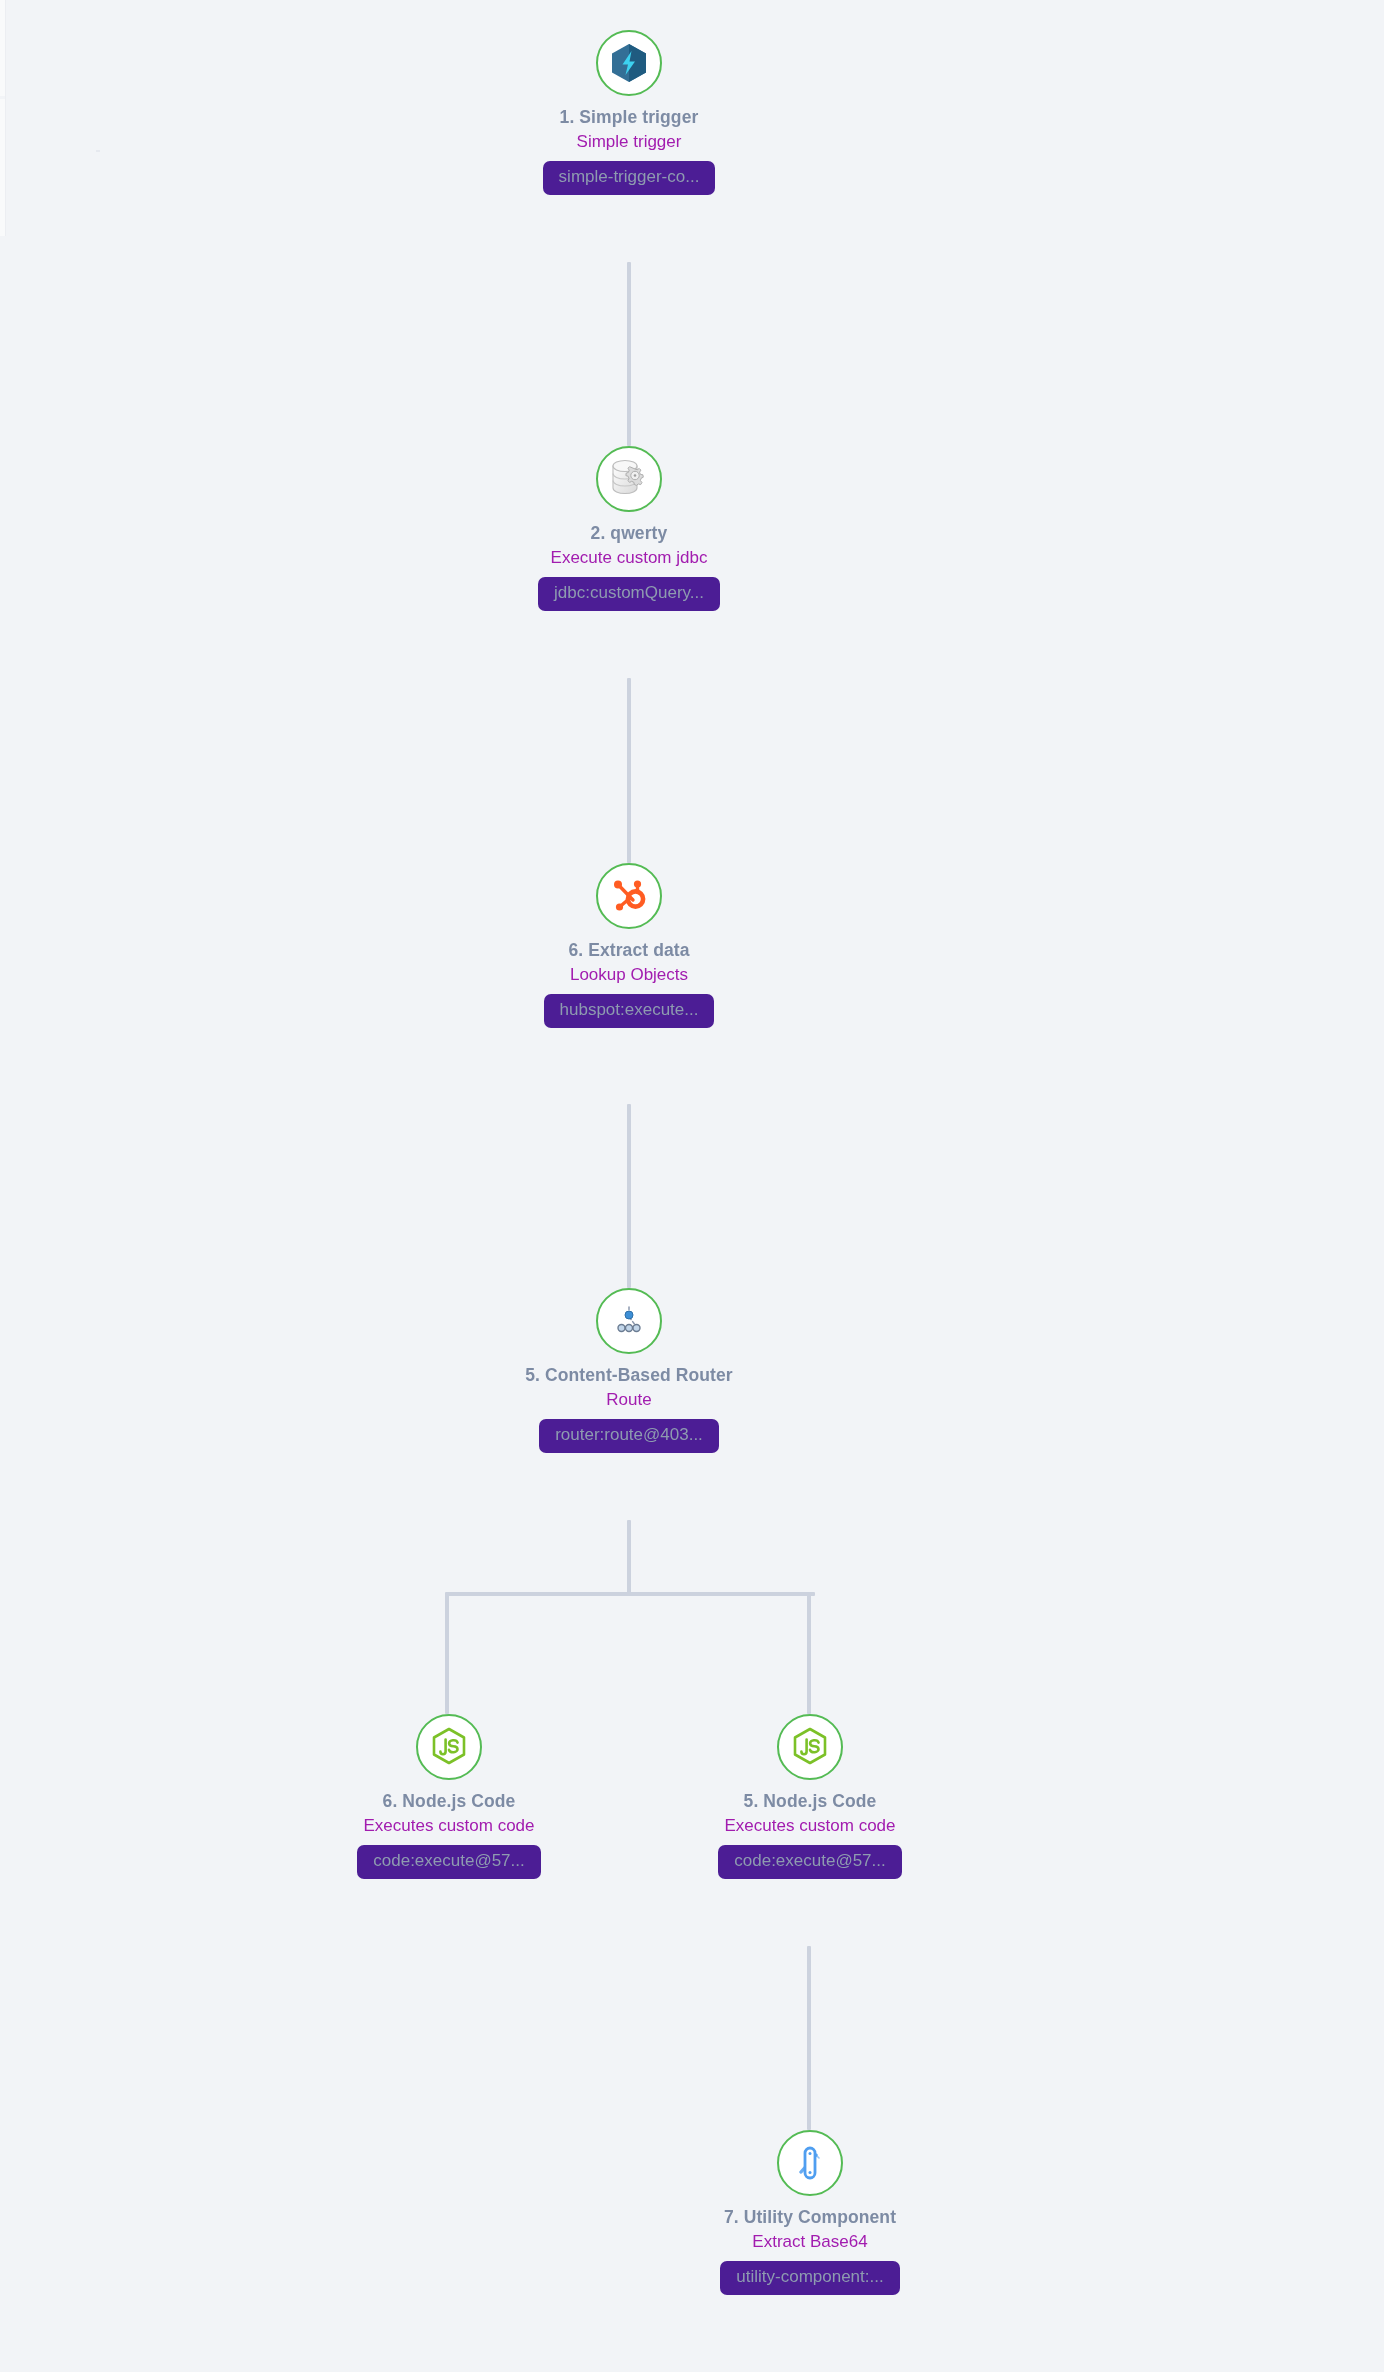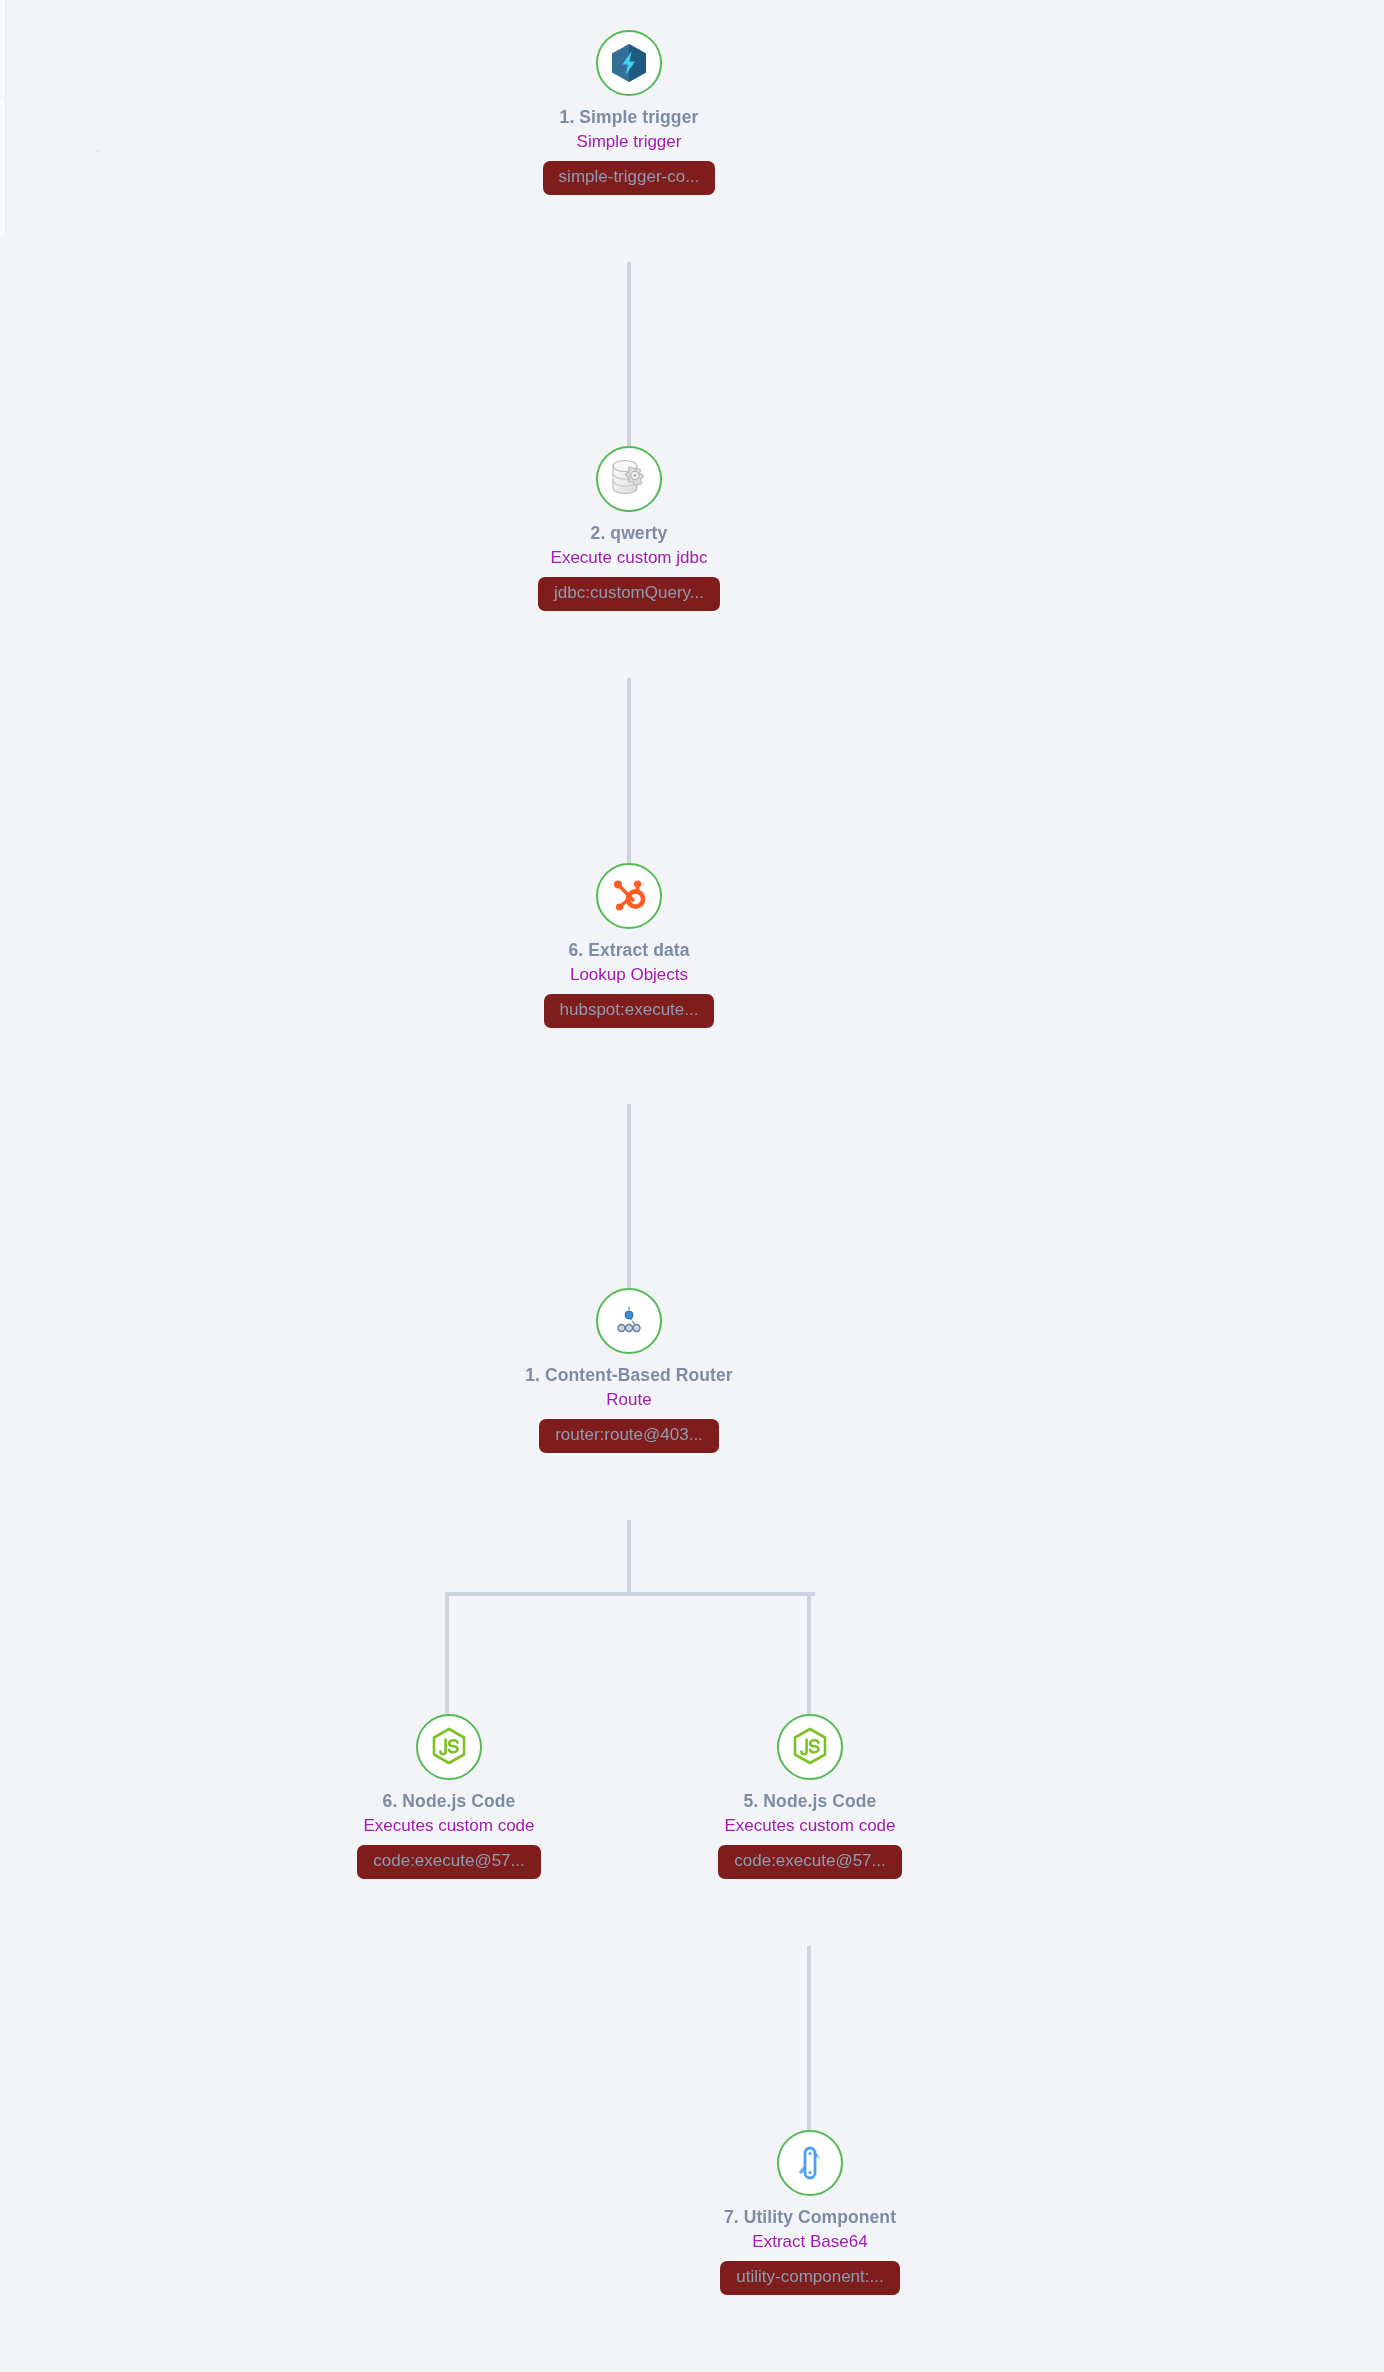--- a/index.html
+++ b/index.html
@@ -72,21 +72,21 @@
     font-size: 17px;
     font-weight: normal;
     color: #a21caf;
     line-height: 1.25;
     white-space: nowrap;
   }
   .node-pill {
     display: inline-block;
     margin-top: 9px;
     padding: 6px 16px 7px 16px;
-    background: #7f1d1d;
+    background: #4c1d95;
     border-radius: 7px;
     font-size: 17px;
     color: #8e9bb0;
     line-height: 1.2;
     white-space: nowrap;
   }
 </style>
 </head>
 <body>
 
@@ -172,21 +172,21 @@
             <svg width="42" height="34" viewBox="0 0 42 34">
               <path d="M21 3 V8" stroke="#8a97ac" stroke-width="1.5" stroke-dasharray="2.6 2.6" stroke-linecap="round"></path>
               <path d="M21.5 13.5 L28 22" stroke="#8a97ac" stroke-width="1.5" stroke-dasharray="2.6 2.6" stroke-linecap="round"></path>
               <circle cx="21" cy="11" r="4" fill="#3d8fd6" stroke="#2e6fa8" stroke-width="1"></circle>
               <circle cx="13.5" cy="24" r="3.5" fill="#c2d6ea" stroke="#6b7c92" stroke-width="1.4"></circle>
               <circle cx="21" cy="24" r="3.5" fill="#c2d6ea" stroke="#6b7c92" stroke-width="1.4"></circle>
               <circle cx="28.5" cy="24" r="3.5" fill="#c2d6ea" stroke="#6b7c92" stroke-width="1.4"></circle>
             </svg>
           </span>
         </div>
-        <div class="node-title">1. Content-Based Router</div>
+        <div class="node-title">5. Content-Based Router</div>
         <div class="node-sub">Route</div>
         <div><span class="node-pill">router:route@403...</span></div>
       </div>
       <div class="node" style="left: 449px; top: 1714px;">
         <div class="node-circle" style="border-color: rgb(84, 187, 84);">
           <span>
             <svg width="40" height="42" viewBox="0 0 40 42">
               <path d="M20 3 L35 11.5 V28.5 L20 37 L5 28.5 V11.5 Z" fill="none" stroke="#7cc128" stroke-width="2.6" stroke-linejoin="round"></path>
               <path d="M16.6 13.5 V25.6 a2.6 2.6 0 0 1 -5.2 0" fill="none" stroke="#7cc128" stroke-width="2.6" stroke-linecap="round"></path>
               <path d="M28.6 16.6 a4.3 3 0 1 0 -4.3 3.6 a4.3 3 0 1 1 -4.3 3.6" fill="none" stroke="#7cc128" stroke-width="2.6" stroke-linecap="round"></path>

